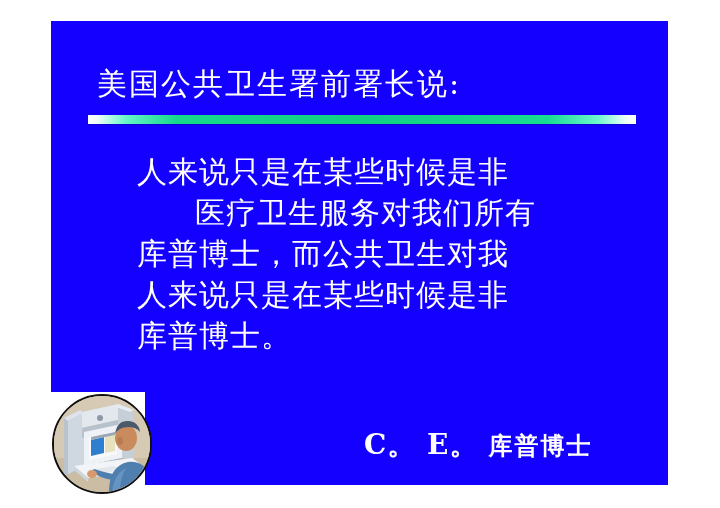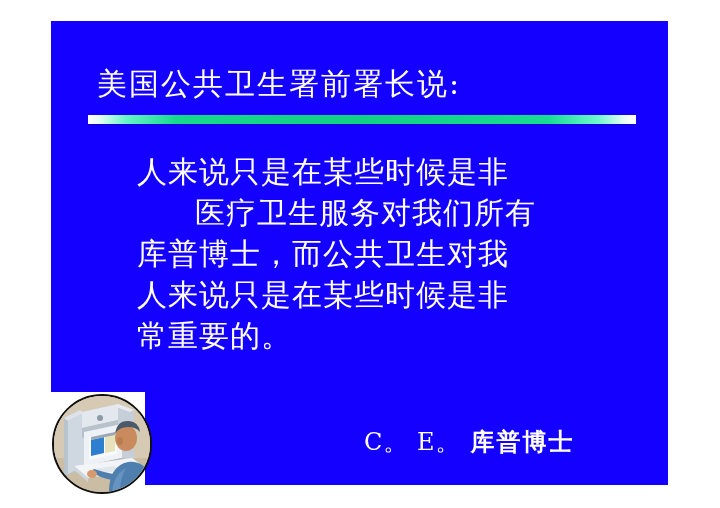--- a/index.html
+++ b/index.html
@@ -105,22 +105,22 @@
   .attribution {
     position: absolute;
     left: 313px;
     top: 405px;
     width: 290px;
     color: #ffffff;
     white-space: nowrap;
   }
   .attrib-initials {
     font-family: "DejaVu Serif", "Liberation Serif", serif;
-    font-size: 24px;
-    font-weight: normal;
+    font-size: 28px;
+    font-weight: bold;
     letter-spacing: 1px;
   }
   .attrib-name {
     font-family: "DejaVu Serif", "Liberation Serif", serif;
     font-size: 24px;
     font-weight: bold;
     letter-spacing: 2px;
     margin-left: 10px;
   }
 
@@ -158,21 +158,21 @@
       <h1 class="title-text">美国公共卫生署前署长说:</h1>
     </div>
 
     <div class="title-rule"></div>
 
     <div class="body-block">
       <p class="body-line">人来说只是在某些时候是非</p>
       <p class="body-line indented">医疗卫生服务对我们所有</p>
       <p class="body-line">库普博士，而公共卫生对我</p>
       <p class="body-line">人来说只是在某些时候是非</p>
-      <p class="body-line">常重要的。</p>
+      <p class="body-line">库普博士。</p>
     </div>
 
     <div class="attribution">
       <span class="attrib-initials">C。 E。</span><span class="attrib-name">库普博士</span>
     </div>
 
   </div>
 
   <div class="clipart-wrap">
     <div class="clipart-circle">

